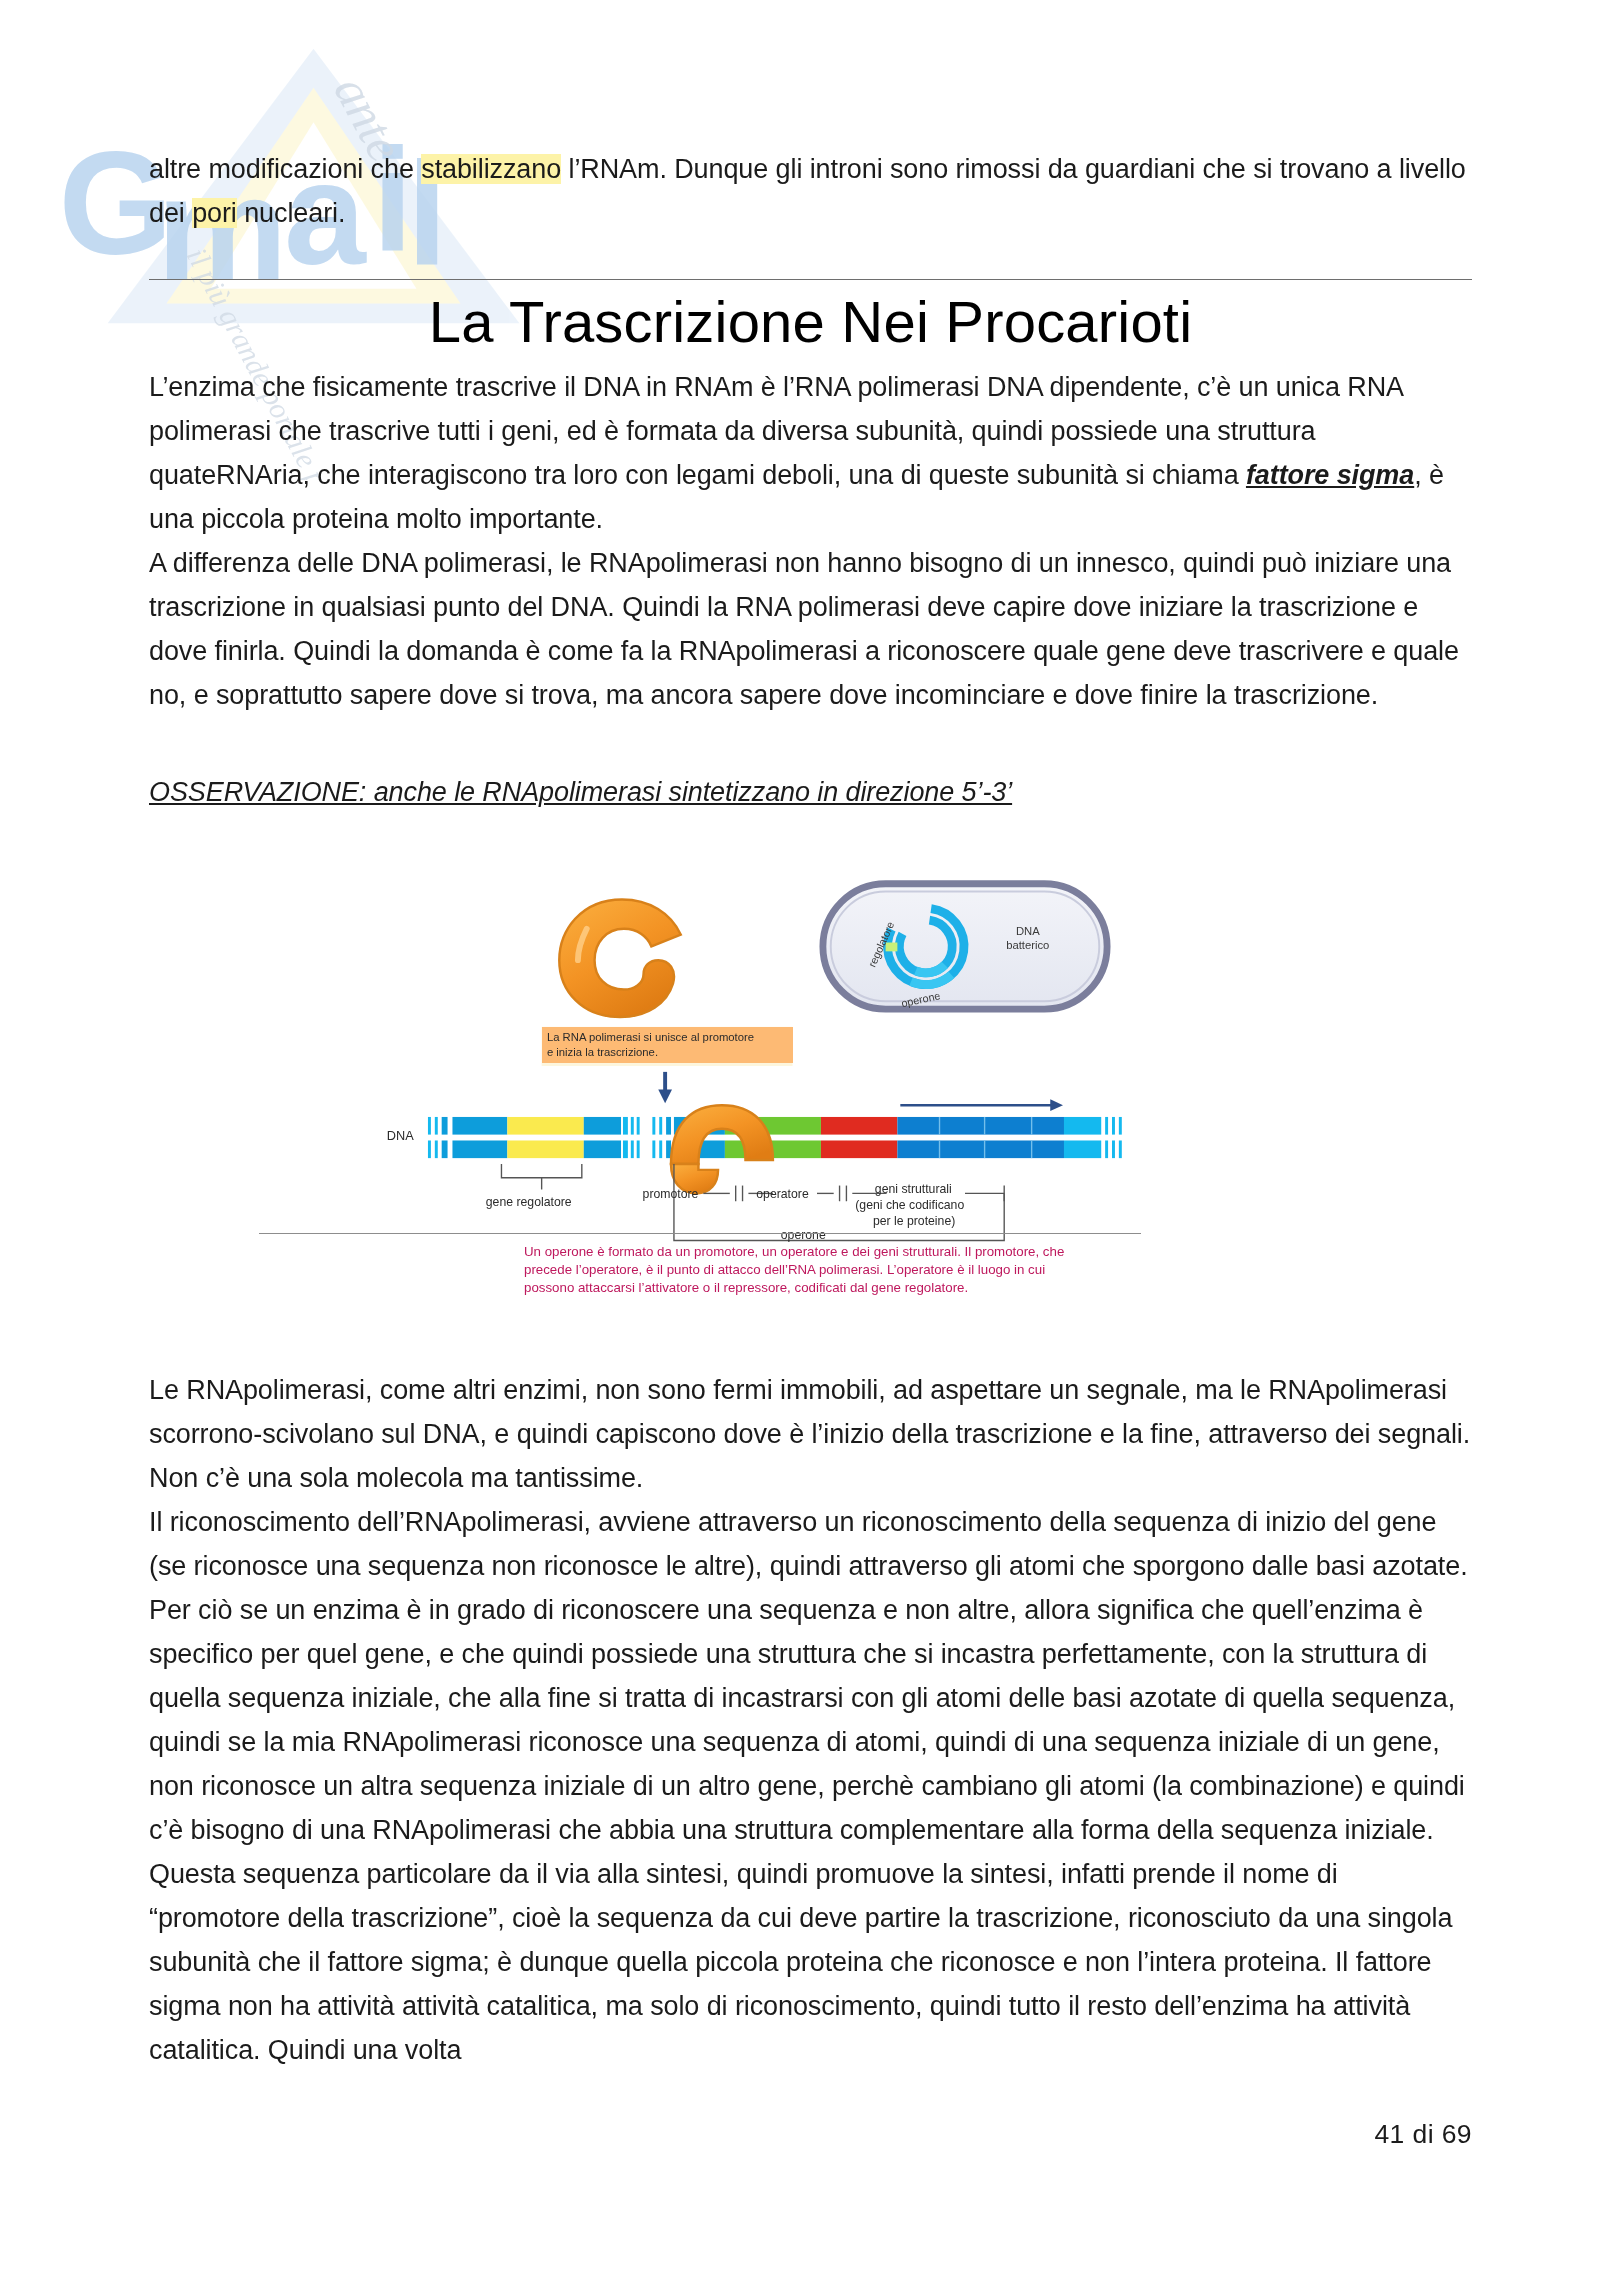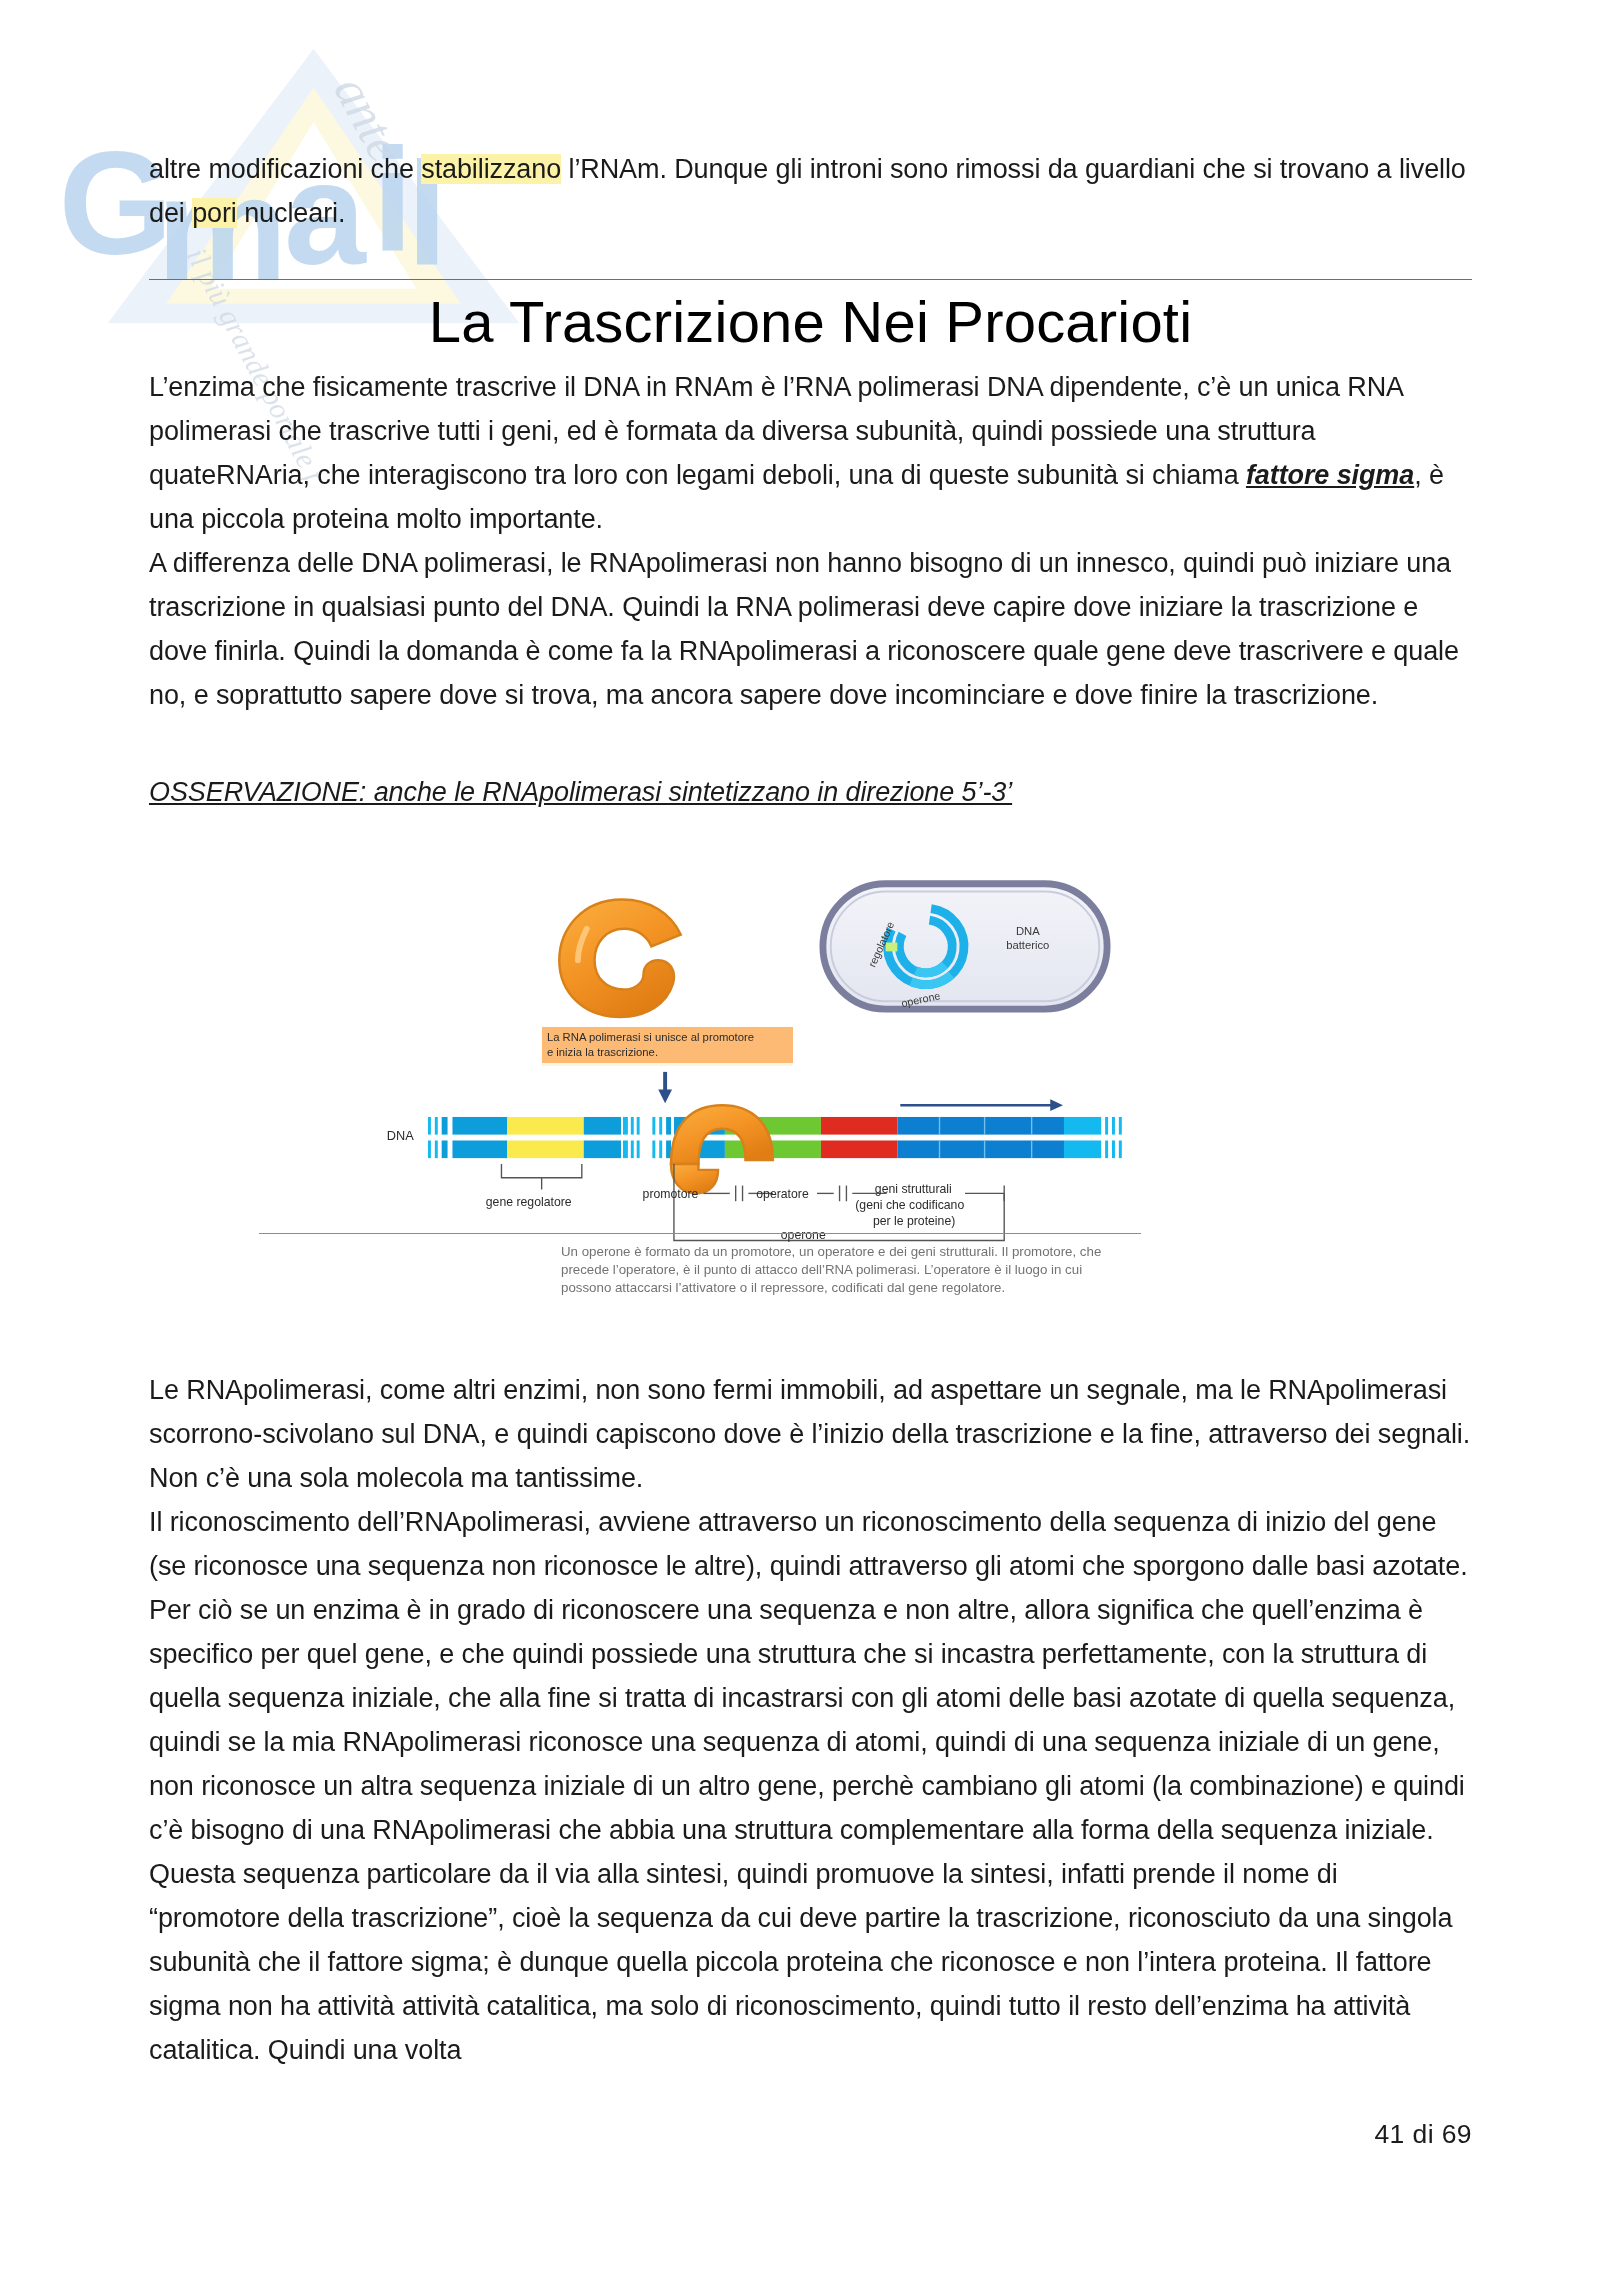--- a/index.html
+++ b/index.html
@@ -103,22 +103,21 @@
   }
 
   
   #fig-caption {
     position: absolute;
     left: 524px;
     top: 1243px;
     width: 549px;
     font-size: 13.3px;
     line-height: 18px;
-    color: #737373;
-    margin-left: 37px;
+    color: #be185d;
   }
   #fig-rule {
     position: absolute;
     left: 259px;
     top: 1233px;
     width: 882px;
     border-top: 1.3px solid #8d8d8d;
     height: 0;
   }
 

